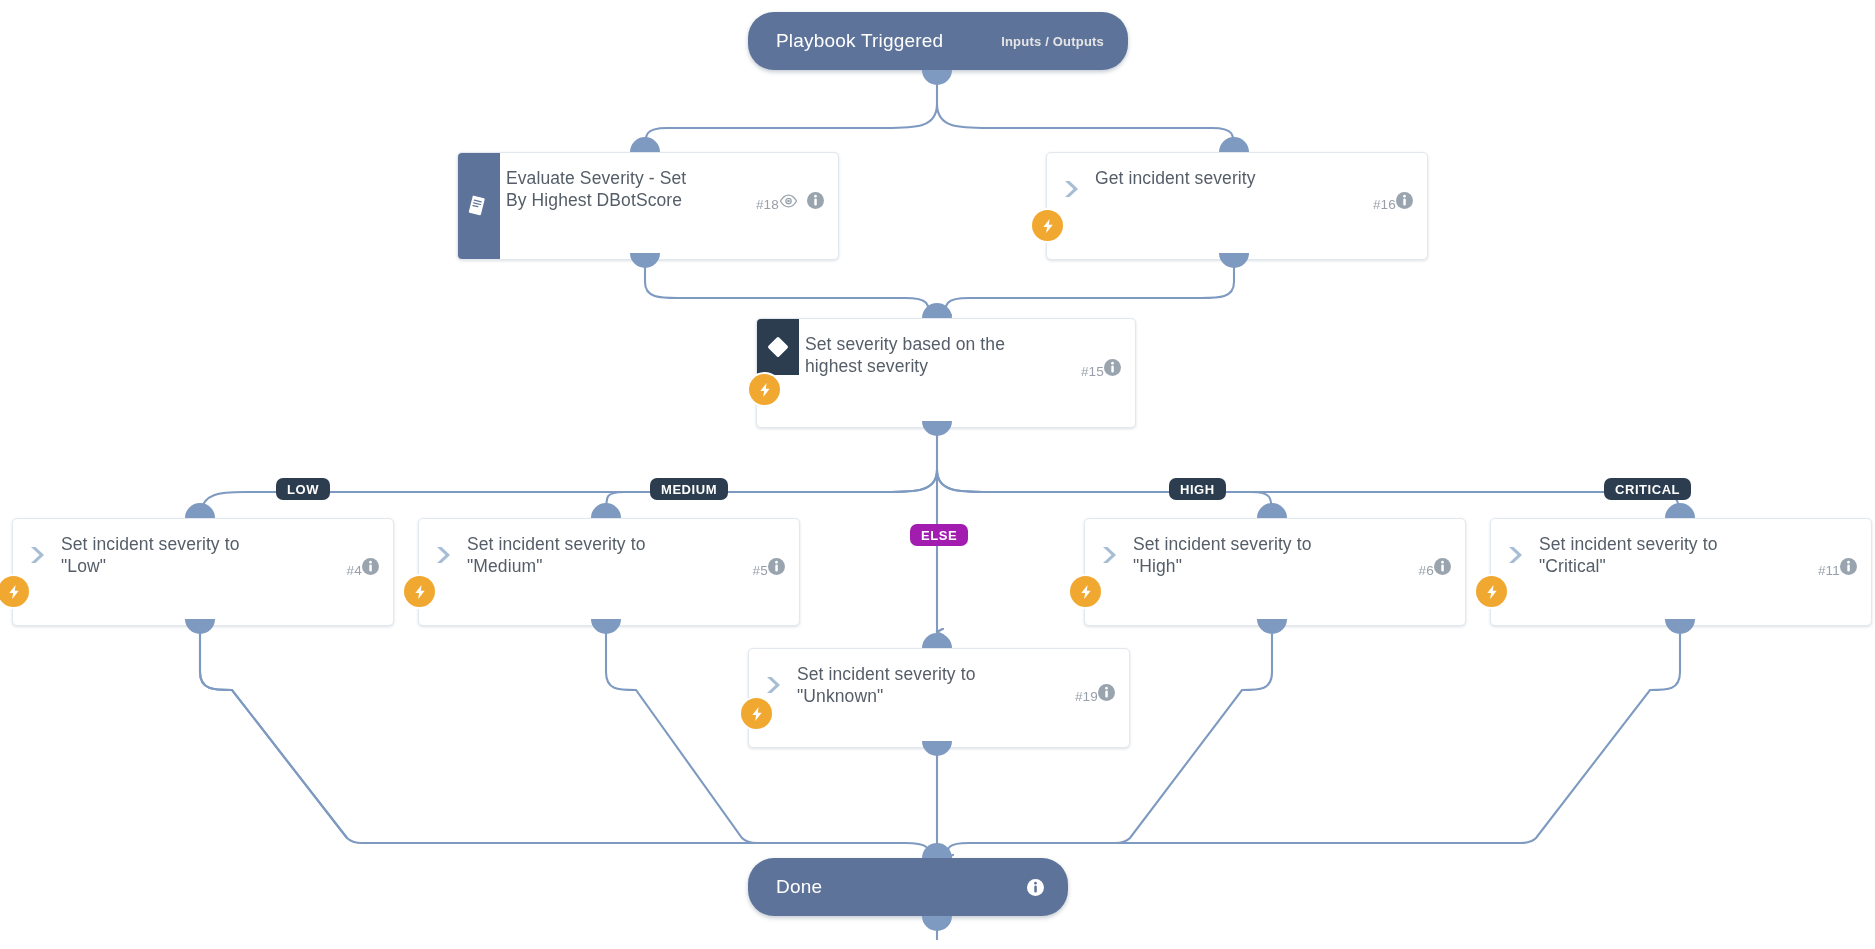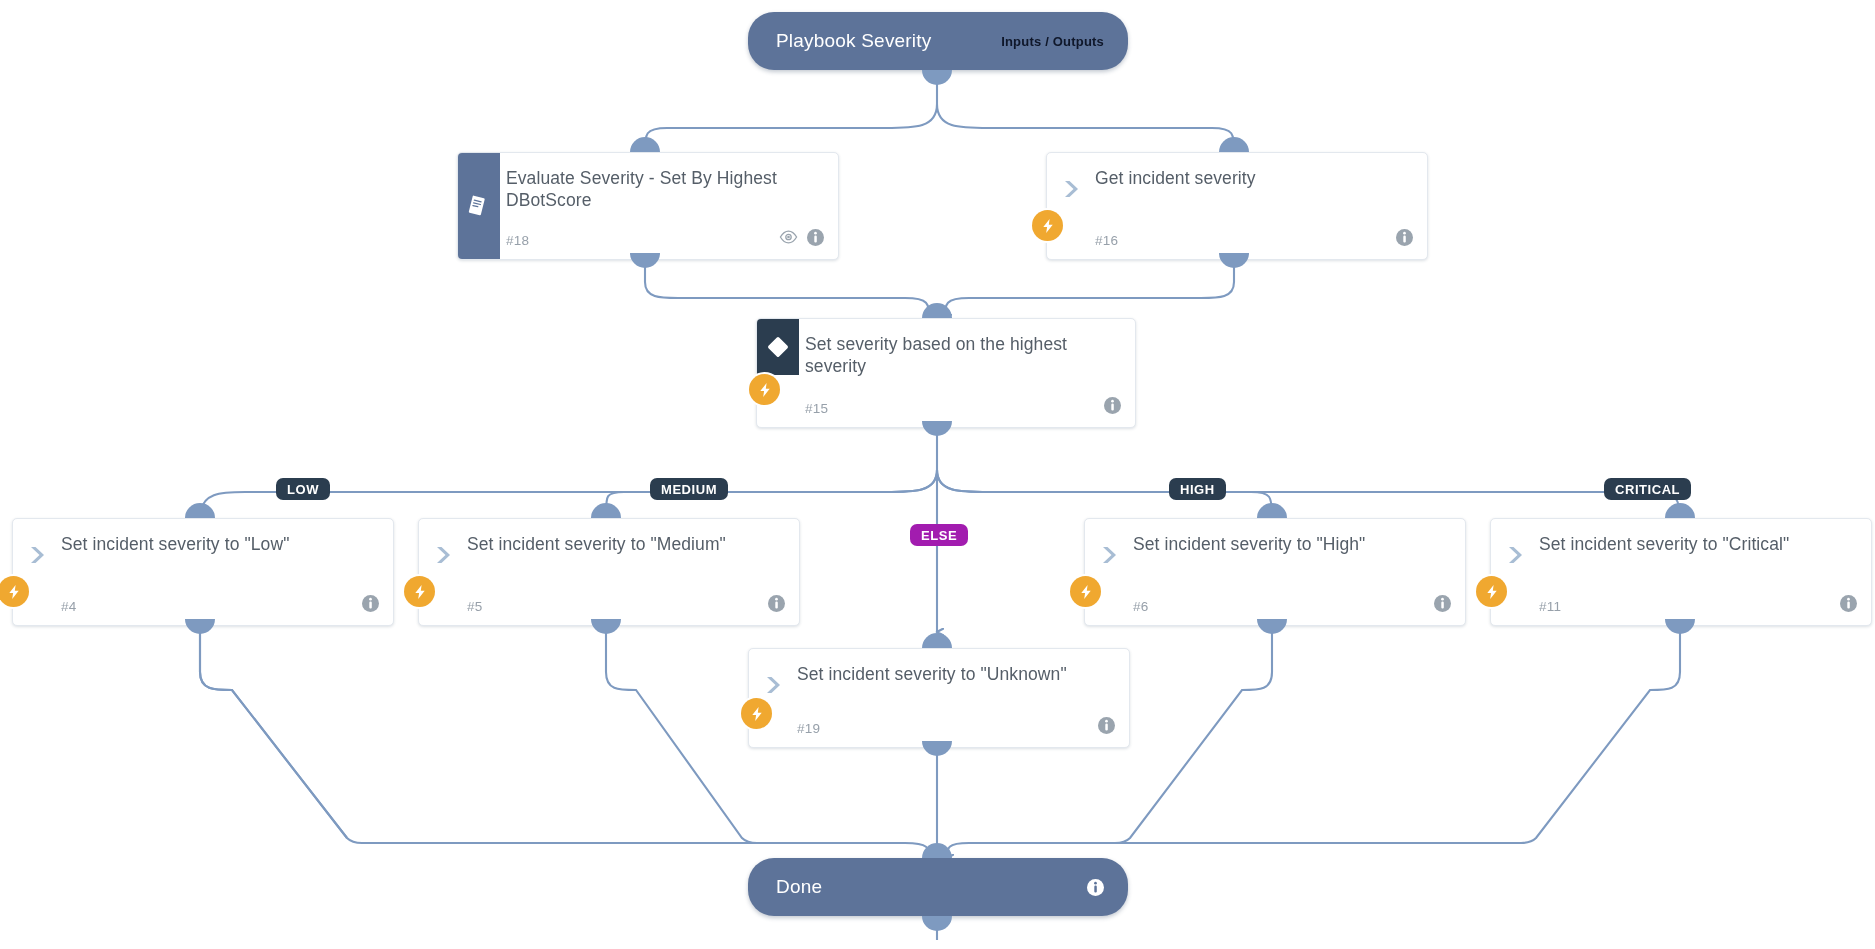--- a/index.html
+++ b/index.html
@@ -35,21 +35,21 @@
     background: #ffffff;
     border: 1px solid #e3e8ee;
     border-radius: 5px;
     box-shadow: 0 1px 3px rgba(40,60,90,0.16);
     z-index: 5;
   }
   .node-body {
     position: relative;
     height: 100%;
     display: flex;
-    flex-direction: column;
+    flex-direction: row;
   }
   .node-top {
     display: flex;
     align-items: flex-start;
     padding: 13px 14px 0 0;
     flex: 1 1 auto;
   }
   .leadbar {
     flex: 0 0 auto;
     width: 48px;
@@ -137,21 +137,21 @@
     justify-content: space-between;
     padding: 0 24px 0 28px;
     z-index: 5;
   }
   .pill-label {
     color: #ffffff;
     font-size: 19px;
     letter-spacing: .2px;
   }
   .pill-sub {
-    color: #0f172a;
+    color: #e5e5e5;
     font-size: 13px;
     font-weight: bold;
     letter-spacing: .2px;
   }
 
   
   .port {
     position: absolute;
     width: 30px;
     height: 15px;
@@ -219,21 +219,21 @@
       <path d="M606,632 L606,672 C606,690 618,690 636,690 L742,838 Q747,843 757,843 L905,843"></path>
       <path d="M937,748 L937,858" marker-end="url(#ah)"></path>
       <path d="M1272,632 L1272,672 C1272,690 1260,690 1242,690 L1130,838 Q1125,843 1115,843 L969,843"></path>
       <path d="M1680,632 L1680,672 C1680,690 1668,690 1650,690 L1536,838 Q1531,843 1521,843 L969,843 C947,843 947,848 947,858" marker-end="url(#ah)"></path>
 
       <path d="M937,895 L937,940"></path>
     </g>
   </svg>
 
   <div class="pill-node" style="left:748px; top:12px; width:380px; height:58px;">
-    <span class="pill-label">Playbook Severity</span>
+    <span class="pill-label">Playbook Triggered</span>
     <span class="pill-sub">Inputs / Outputs</span>
   </div>
   <div class="port out" style="left:922px; top:70px;"></div>
 
   <div class="port in" style="left:630px; top:137px;"></div>
   <div class="node" style="left:457px; top:152px; width:382px; height:108px;">
     <div class="side-panel blue">
       <svg width="24" height="24" viewBox="0 0 24 24">
         <path d="M4.5 3.2 h10.4 a1 1 0 0 1 1 1 v15.6 a1 1 0 0 1 -1 1 H4.5 a1 1 0 0 1 -1 -1 V4.2 a1 1 0 0 1 1 -1 z" fill="#ffffff" transform="rotate(14 12 12)"></path>
         <g transform="rotate(14 12 12)" stroke="#5d7399" stroke-width="1.25" stroke-linecap="round">
@@ -488,21 +488,21 @@
     </div>
     <div class="bolt-badge" style="left:-8px; bottom:18px;">
       <svg width="16" height="16" viewBox="0 0 16 16">
         <path d="M9.6 1 L3.3 9.1 H7.1 L6.2 15 L12.7 6.7 H8.8 Z" fill="#ffffff"></path>
       </svg>
     </div>
   </div>
   <div class="port out" style="left:922px; top:741px;"></div>
 
   <div class="port in" style="left:922px; top:843px;"></div>
-  <div class="pill-node" style="left:748px; top:858px; width:380px; height:58px;">
+  <div class="pill-node" style="left:748px; top:858px; width:320px; height:58px;">
     <span class="pill-label">Done</span>
     <svg width="17" height="17" viewBox="0 0 17 17">
       <circle cx="8.5" cy="8.5" r="8.5" fill="#ffffff"></circle>
       <circle cx="8.5" cy="4.2" r="1.35" fill="#5d7399"></circle>
       <rect x="7.3" y="6.6" width="2.5" height="7" rx="1.1" fill="#5d7399"></rect>
     </svg>
   </div>
   <div class="port out" style="left:922px; top:916px;"></div>
 
 </div>

